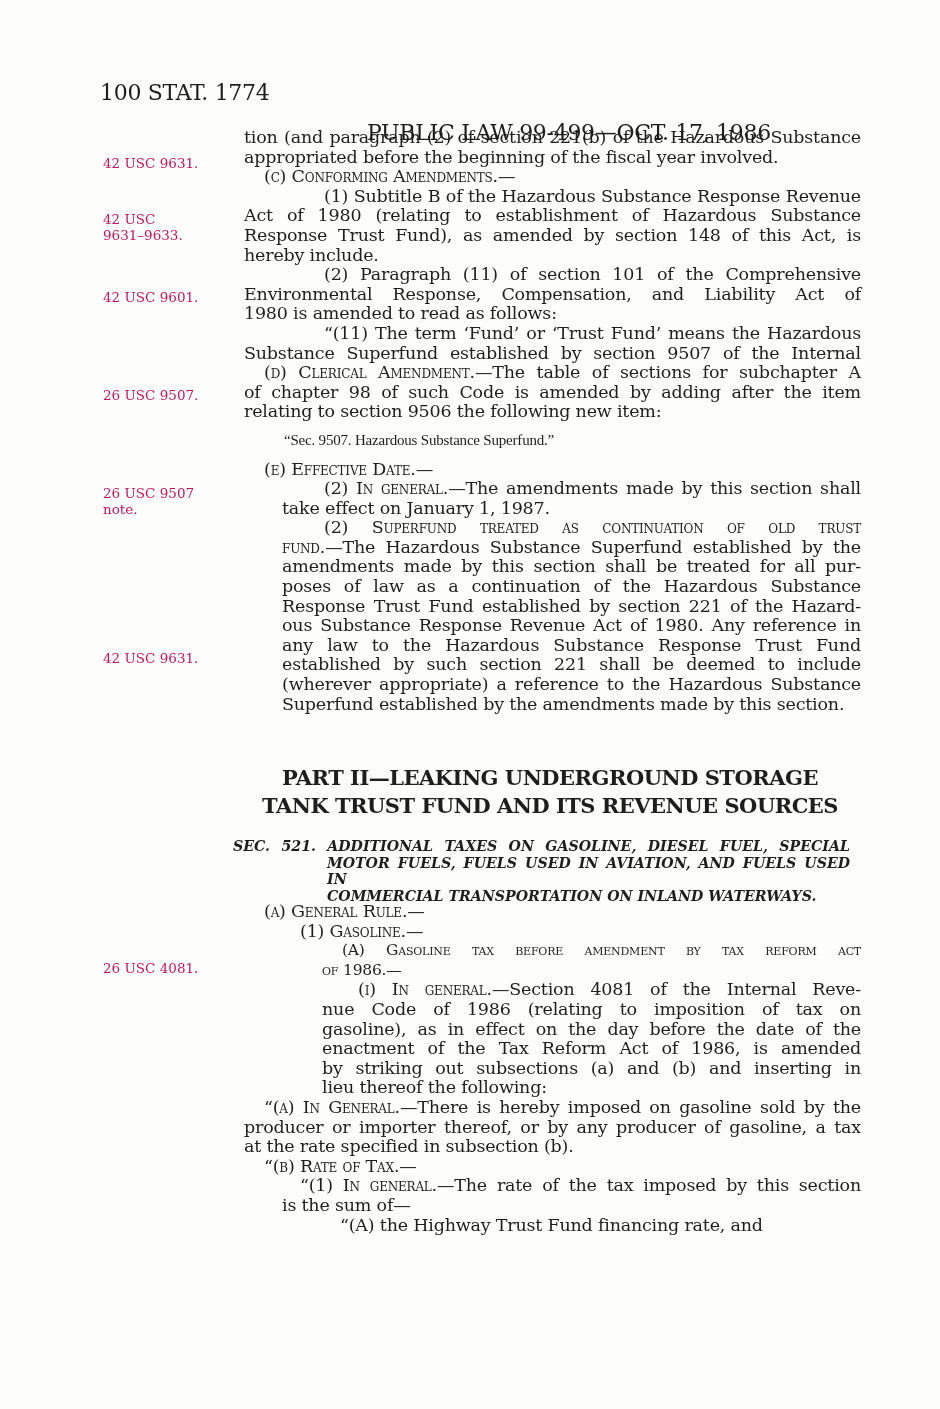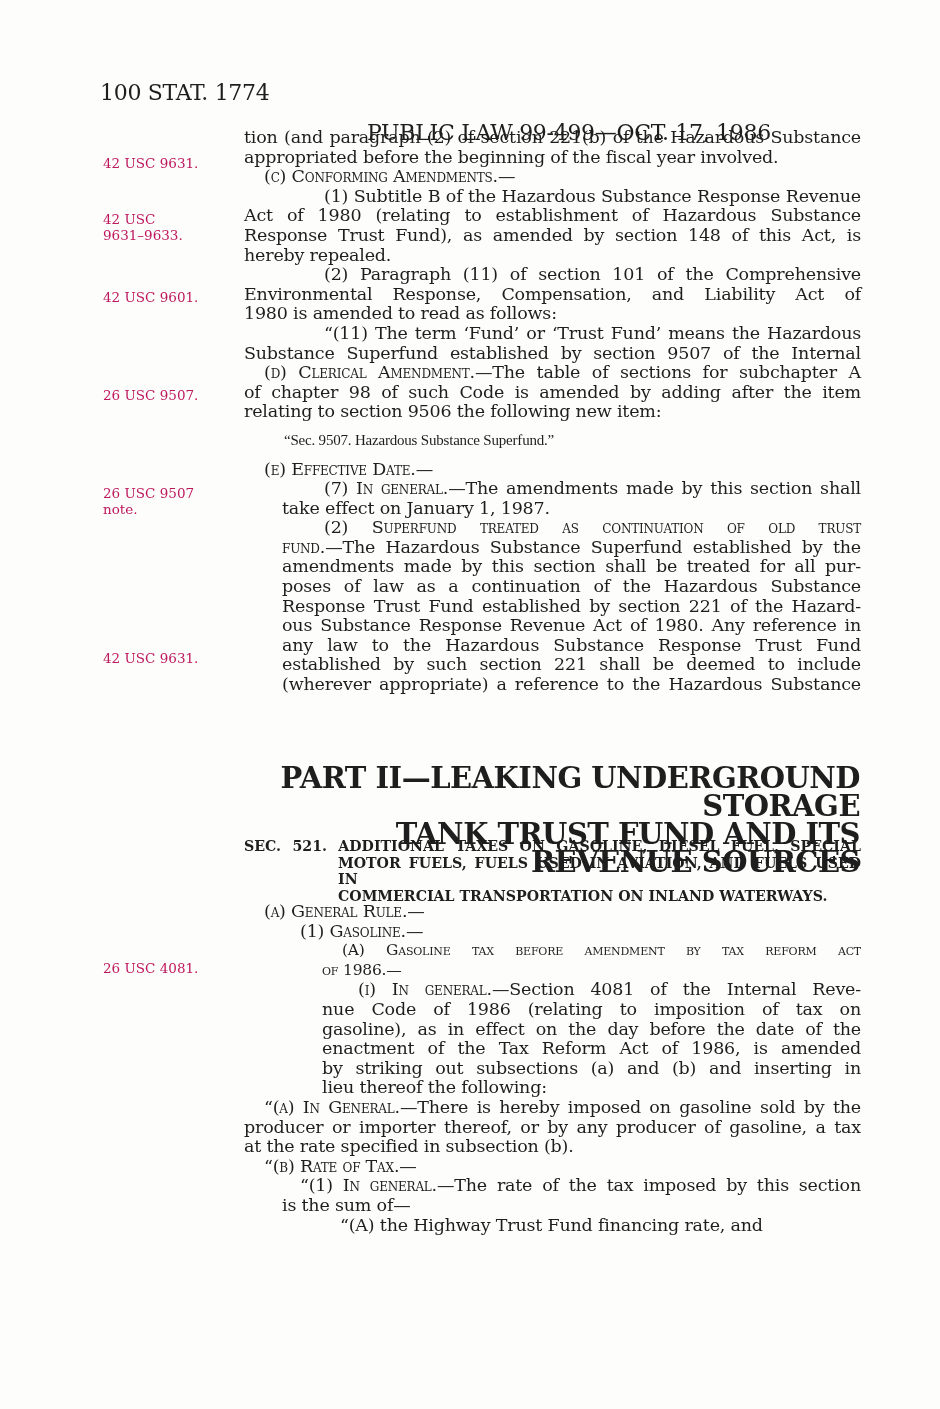--- a/index.html
+++ b/index.html
@@ -12,22 +12,22 @@
   .hdr.center { left: 367px; margin-top: 40px; }
   .margin { position: absolute; left: 103px; font-size: 13.5px; line-height: 16px; color: #be185d; }
   .body { position: absolute; left: 244px; width: 617px; font-size: 17.5px; line-height: 19.6px; letter-spacing: -0.2px; }
   .line { display: block; white-space: nowrap; }
   .j { text-align: justify; text-align-last: justify; white-space: normal; }
   .sc { font-variant: small-caps; }
   .ind1 { padding-left: 20px; }
   .ind2 { padding-left: 56px; }
   .ind4 { padding-left: 80px; }
   .quoteitem { font-size: 15px; padding-left: 40px; margin: 9px 0 9px; font-family: Liberation Serif, serif; }
-  .part { position: absolute; left: 240px; width: 620px; text-align: right; font-weight: bold; font-size: 29px; line-height: 28px; letter-spacing: -0.5px; }
-  .sec { position: absolute; left: 244px; width: 617px; font-weight: bold; font-size: 14.2px; line-height: 16.5px; }
+  .part { position: absolute; left: 240px; width: 620px; text-align: center; font-weight: bold; font-size: 21px; line-height: 28px; letter-spacing: -0.5px; }
+  .sec { position: absolute; left: 233px; width: 617px; font-weight: bold; font-size: 14.2px; line-height: 16.5px; font-style: italic; }
   .sec .first { text-align: justify; text-align-last: justify; }
   .sec .rest { padding-left: 94px; text-align: justify; }
   .sec .rest span { display: block; }
 </style>
 </head>
 <body>
 
 <div>
   <div class="hdr left">100 STAT. 1774</div>
   <div class="hdr center">PUBLIC LAW 99-499—OCT. 17, 1986</div>
@@ -45,42 +45,43 @@
   <div class="margin" style="top:960px">26 USC 4081.</div>
 </div>
 
 <div class="body" style="top:128px">
   <span class="line j">tion (and paragraph (2) of section 221(b) of the Hazardous Substance</span>
   <span class="line">appropriated before the beginning of the fiscal year involved.</span>
   <span class="line ind1 sc">(c) Conforming Amendments.—</span>
   <span class="line j ind4">(1) Subtitle B of the Hazardous Substance Response Revenue</span>
   <span class="line j">Act of 1980 (relating to establishment of Hazardous Substance</span>
   <span class="line j">Response Trust Fund), as amended by section 148 of this Act, is</span>
-  <span class="line">hereby repealed.</span>
+  <span class="line">hereby include.</span>
   <span class="line j ind4">(2) Paragraph (11) of section 101 of the Comprehensive</span>
   <span class="line j">Environmental Response, Compensation, and Liability Act of</span>
   <span class="line">1980 is amended to read as follows:</span>
   <span class="line j ind4">“(11) The term ‘Fund’ or ‘Trust Fund’ means the Hazardous</span>
   <span class="line j">Substance Superfund established by section 9507 of the Internal</span>
   <span class="line j ind1"><span class="sc">(d) Clerical Amendment.</span><span>—The table of sections for subchapter A</span></span>
   <span class="line j">of chapter 98 of such Code is amended by adding after the item</span>
   <span class="line">relating to section 9506 the following new item:</span>
   <span class="line quoteitem">“Sec. 9507. Hazardous Substance Superfund.”</span>
   <span class="line ind1 sc">(e) Effective Date.—</span>
-  <span class="line j ind4"><span class="sc">(7) In general.</span><span>—The amendments made by this section shall</span></span>
+  <span class="line j ind4"><span class="sc">(2) In general.</span><span>—The amendments made by this section shall</span></span>
   <span class="line ind1" style="padding-left:38px">take effect on January 1, 1987.</span>
   <span class="line j ind4 sc">(2) Superfund treated as continuation of old trust</span>
   <span class="line j" style="padding-left:38px"><span class="sc">fund.</span><span>—The Hazardous Substance Superfund established by the</span></span>
   <span class="line j" style="padding-left:38px">amendments made by this section shall be treated for all pur-</span>
   <span class="line j" style="padding-left:38px">poses of law as a continuation of the Hazardous Substance</span>
   <span class="line j" style="padding-left:38px">Response Trust Fund established by section 221 of the Hazard-</span>
   <span class="line j" style="padding-left:38px">ous Substance Response Revenue Act of 1980. Any reference in</span>
   <span class="line j" style="padding-left:38px">any law to the Hazardous Substance Response Trust Fund</span>
   <span class="line j" style="padding-left:38px">established by such section 221 shall be deemed to include</span>
   <span class="line j" style="padding-left:38px">(wherever appropriate) a reference to the Hazardous Substance</span>
+  <span class="line" style="padding-left:38px">Superfund established by the amendments made by this section.</span>
 </div>
 
 <div class="part" style="top:764px">
   <div>PART II—LEAKING UNDERGROUND STORAGE</div>
   <div>TANK TRUST FUND AND ITS REVENUE SOURCES</div>
 </div>
 
 <div class="sec" style="top:838px">
   <div class="first">SEC. 521. ADDITIONAL TAXES ON GASOLINE, DIESEL FUEL, SPECIAL</div>
   <div class="rest">

